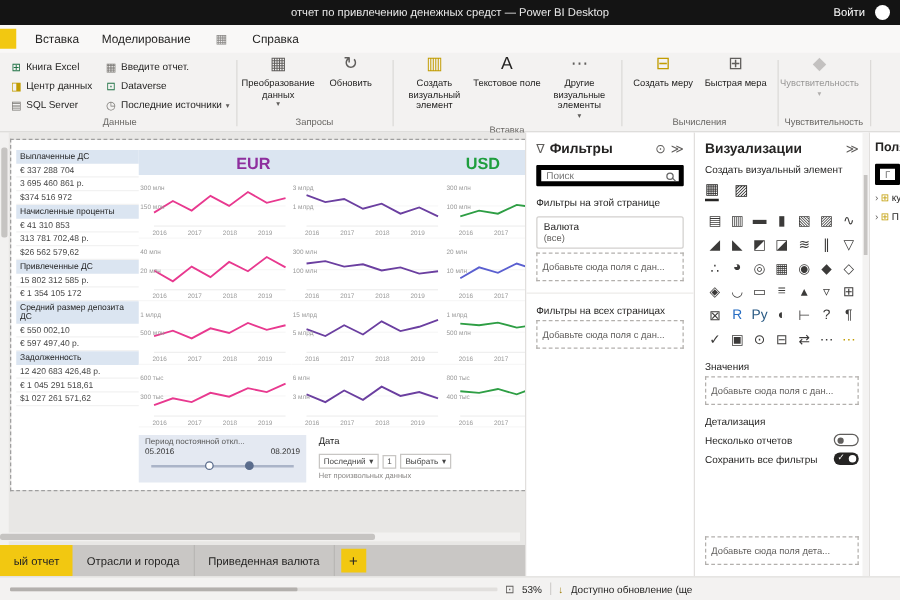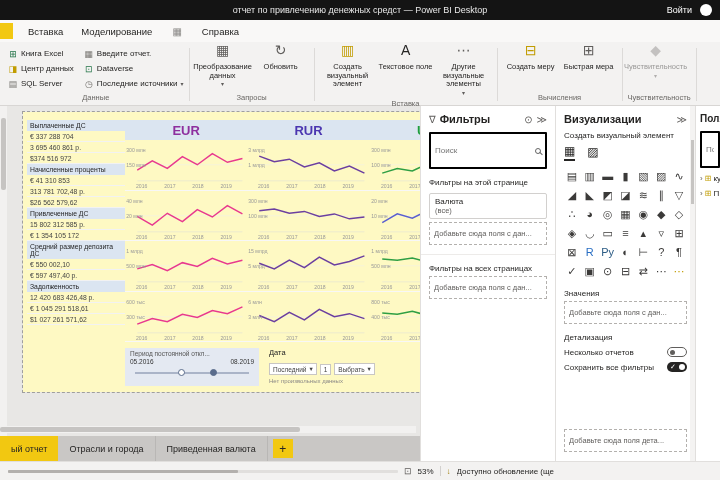--- a/index.html
+++ b/index.html
@@ -31,21 +31,21 @@
 .rbtn.large .ricon{font-size:14px;height:17px}
 .rbtn .caret{font-size:6px;color:#605e5c}
 .rbtn.disabled{opacity:.45}
 
 
 .main{position:absolute;top:106px;left:0;height:355px;width:720px;display:flex}
 .canvas-col{width:420px;display:flex;flex-direction:column}
 .canvas{position:relative;height:330px;background:#e8e7e5;overflow:hidden}
 .left-scroll{position:absolute;left:0;top:0;bottom:0;width:7px;background:#f2f1f0}
 .left-scroll .thumb{position:absolute;top:12px;left:1px;width:5px;height:72px;background:#c6c4c2;border-radius:2px}
-.page{position:absolute;left:23px;top:6px;width:475px;height:280px;background:#fef9c3;outline:1px dashed #9f9f9f}
+.page{position:absolute;left:9px;top:6px;width:475px;height:280px;background:#ffffff;outline:1px dashed #9f9f9f}
 .h-scroll{position:absolute;left:0;right:4px;bottom:3px;height:7px;background:#f2f1f0}
 .h-scroll .thumb{position:absolute;left:0;top:1px;height:5px;width:300px;background:#c6c4c2;border-radius:2px}
 
 .currency-band{position:absolute;left:102px;top:8px;right:6px;height:20px;background:#dbe5f1;display:flex}
 .cur{flex:1;display:flex;align-items:center;justify-content:center;font-weight:bold;font-size:13px}
 
 .metric-table{position:absolute;left:4px;top:8px;width:98px;font-size:6.8px;color:#333}
 .mlabel{background:#dbe5f1;padding:2px 3px;color:#1f1f1f}
 .mval{padding:1.5px 3px;border-bottom:1px solid #f2f2f2;color:#444;white-space:nowrap}
 
@@ -68,21 +68,21 @@
 .sd-note{margin-top:3px;color:#8a8886;font-size:6px}
 
 
 .panel{background:#fff;border-left:1px solid #e1dfdd;position:relative;overflow:hidden}
 .filters{width:135px;padding:7px 8px}
 .viz{width:140px;padding:7px 8px;display:flex;flex-direction:column}
 .fields{width:25px;padding:7px 0 7px 4px}
 .phead{display:flex;align-items:center;gap:4px;font-size:11px;font-weight:bold;color:#252423;white-space:nowrap}
 .phead .sp{flex:1}
 .picon{color:#605e5c;font-size:10px;font-weight:normal}
-.search{margin-top:7px;border:2px solid #000000;border-radius:1px;display:flex;align-items:center;padding:12px 4px;gap:5px}
+.search{margin-top:7px;border:4px solid #000000;border-radius:1px;display:flex;align-items:center;padding:0 4px;gap:5px}
 .search input{border:none;outline:none;flex:1;min-width:0;font-size:8px;color:#444;background:transparent;font-family:"Liberation Sans",sans-serif}
 .mag{width:6px;height:6px;border:1px solid #666;border-radius:50%;position:relative;flex:none}
 .mag:after{content:"";position:absolute;width:4px;height:1px;background:#666;transform:rotate(45deg);right:-3px;bottom:-1px}
 .sectionlbl{margin-top:9px;font-size:8px;color:#252423}
 .fcard{margin-top:6px;border:1px solid #d2d0ce;border-radius:2px;padding:3px 5px;font-size:8px;color:#252423}
 .fcard .fstate{color:#605e5c;font-size:7.5px}
 .drop{margin-top:3px;border:1px dashed #b3b0ad;padding:6px 4px;font-size:7.5px;color:#605e5c}
 .pdiv{border:none;border-top:1px solid #edebe9;margin:9px -8px 0}
 
 .subt{font-size:8px;color:#252423;margin-top:6px}
@@ -243,21 +243,20 @@
 
     <div class="canvas-col">
       <div class="canvas">
         <div class="left-scroll">
             <div class="thumb"></div>
           </div>
 
         <div class="page">
           <div class="currency-band" id="currency-band">
               <div class="cur" style="color: rgb(142, 47, 158);">EUR</div>
-              <div class="cur" style="color: rgb(75, 54, 176);">RUR</div>
               <div class="cur" style="color: rgb(31, 158, 62);">USD</div>
             </div>
           <div class="metric-table" id="metric-table">
               <div class="mlabel">Выплаченные ДС</div>
               <div class="mval">€ 337 288 704</div>
               <div class="mval">3 695 460 861 р.</div>
               <div class="mval">$374 516 972</div>
               <div class="mlabel">Начисленные проценты</div>
               <div class="mval">€ 41 310 853</div>
               <div class="mval">313 781 702,48 р.</div>

